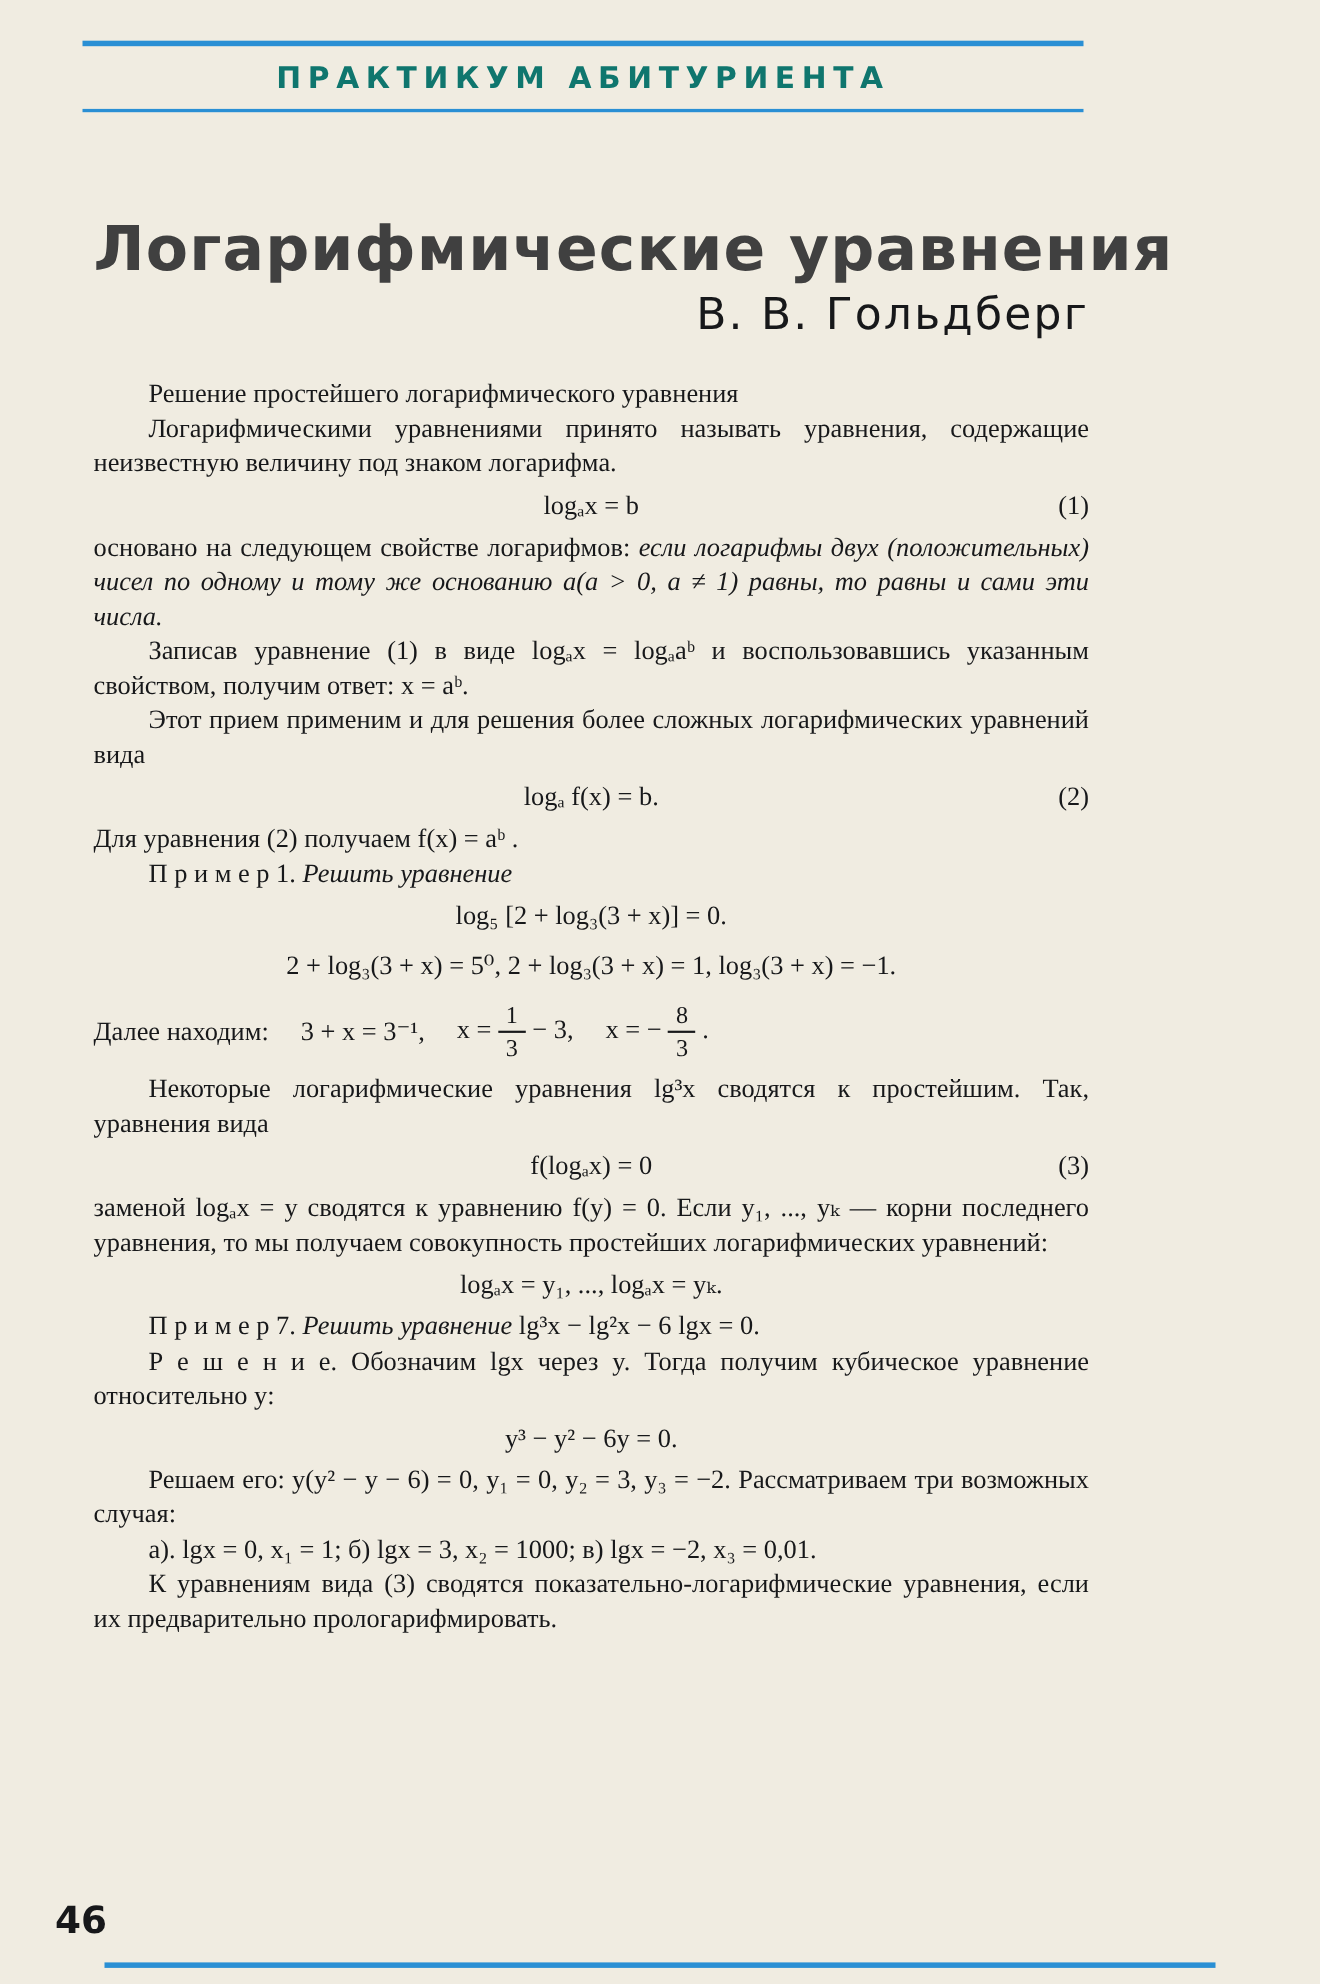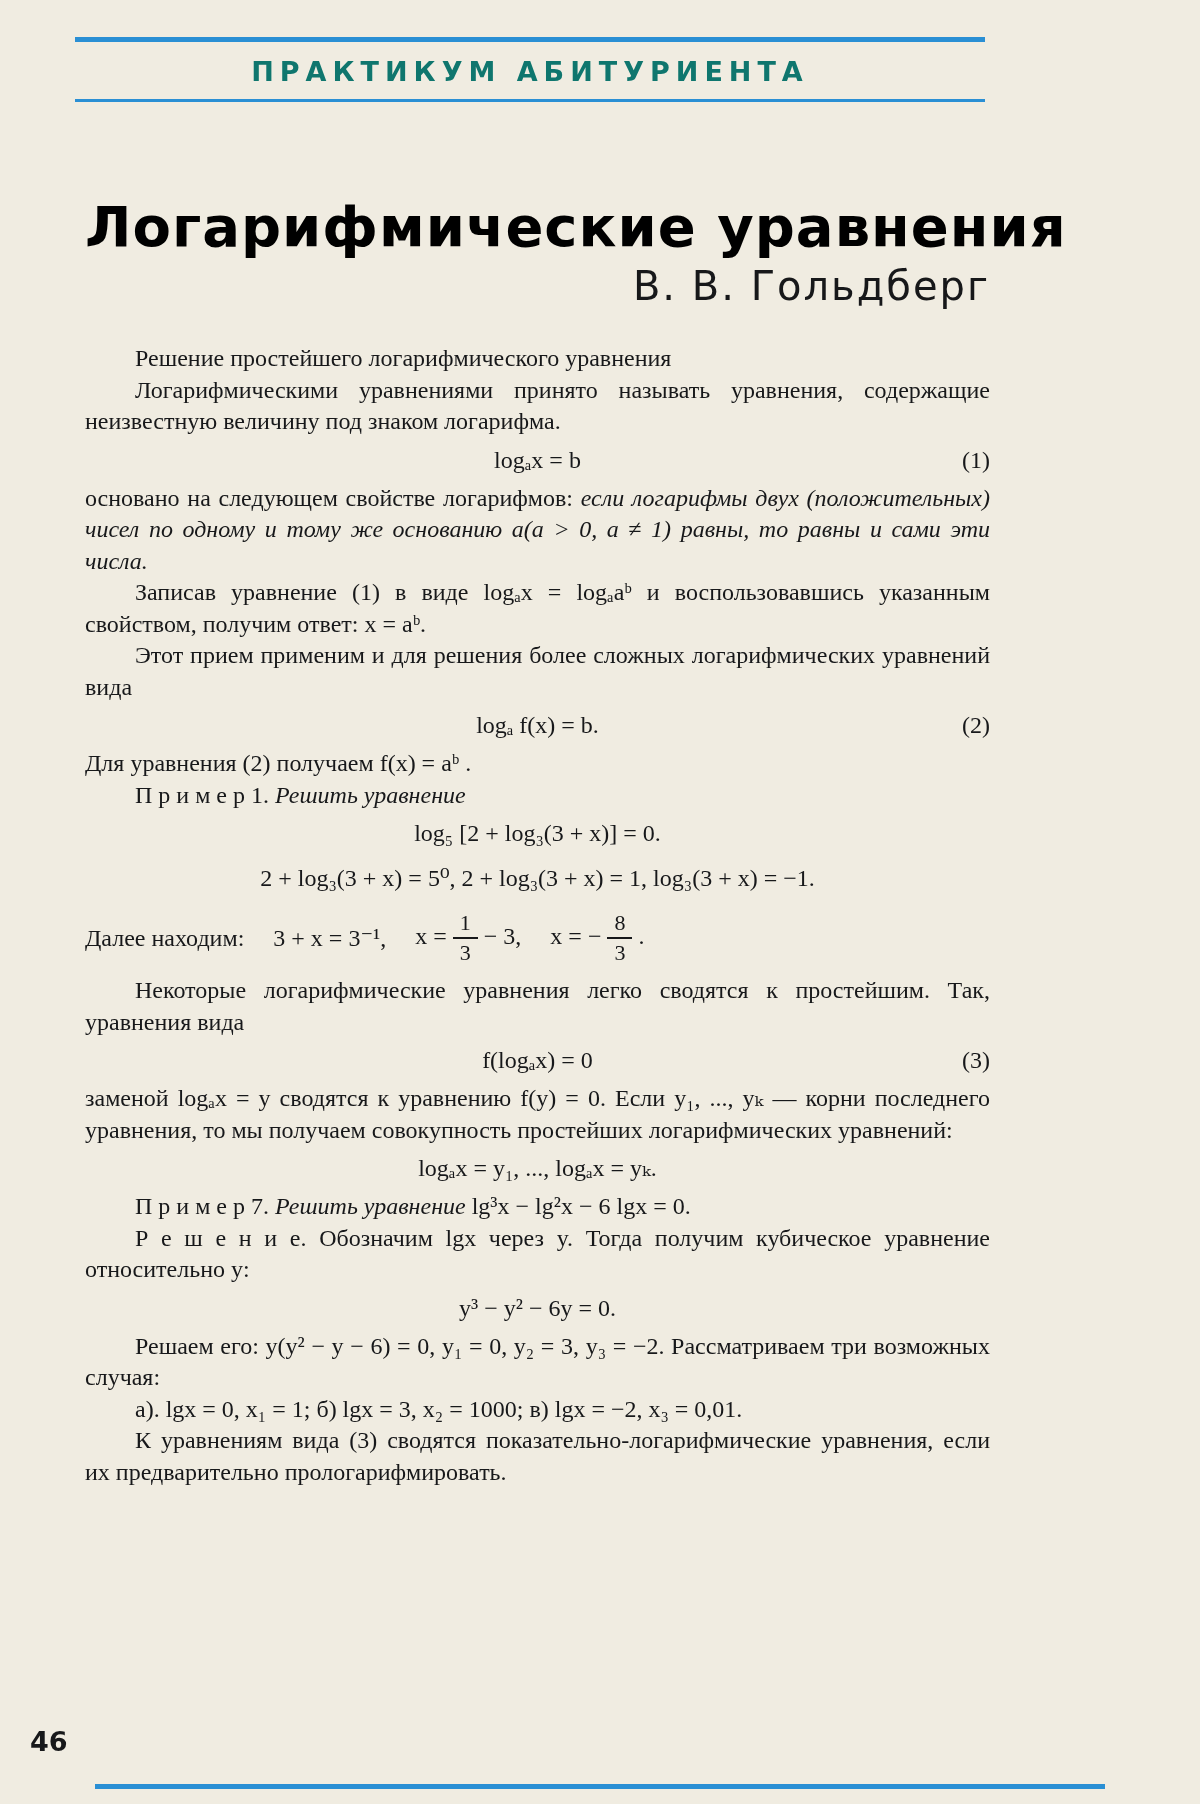--- a/index.html
+++ b/index.html
@@ -28,21 +28,21 @@
   }
   
   .content { position:absolute; top:168px; left:85px; width:905px; }
   h1.title {
     margin:26px 0 4px 0;
     text-align:center;
     font-family:"DejaVu Sans","Liberation Sans",sans-serif;
     font-weight:bold;
     font-size:56px;
     letter-spacing:1px;
-    color:#000000;
+    color:#404040;
     white-space:nowrap;
   }
   .author {
     text-align:right;
     font-family:"DejaVu Sans","Liberation Sans",sans-serif;
     font-weight:normal;
     font-size:40px;
     letter-spacing:2px;
     margin:2px 0 34px 0;
   }
@@ -77,24 +77,24 @@
     vertical-align:middle;
     text-align:center;
     font-size:22px;
     line-height:1.1;
   }
   .frac .fnum { display:block; padding:0 7px 2px 7px; border-bottom:2px solid #17181a; }
   .frac .fden { display:block; padding:2px 7px 0 7px; }
   
   .pagenum {
     position:absolute;
-    left:30px; top:1726px;
+    left:50px; top:1726px;
     font-family:"DejaVu Sans","Liberation Sans",sans-serif;
     font-weight:bold;
-    font-size:27px;
+    font-size:34px;
   }
   .bottom-rule {
     position:absolute;
     left:95px; top:1784px;
     width:1010px; height:5px;
     background:#2a8fd4;
   }
 </style>
 </head>
 <body>
@@ -151,21 +151,21 @@
         <span class="frac"><span class="fnum">1</span><span class="fden">3</span></span>
         <span>− 3,</span>
       </span>
       <span>
         <span>x = −</span>
         <span class="frac"><span class="fnum">8</span><span class="fden">3</span></span>
         <span>.</span>
       </span>
     </div>
 
-    <p>Некоторые логарифмические уравнения легко сводятся к простейшим. Так, уравнения вида</p>
+    <p>Некоторые логарифмические уравнения lg³x сводятся к простейшим. Так, уравнения вида</p>
 
     <div class="eq">
       <span>f(logₐx) = 0</span>
       <span class="eq-num">(3)</span>
     </div>
 
     <p class="noindent">заменой logₐx = y сводятся к уравнению f(y) = 0. Если y₁, ..., yₖ — корни последнего уравнения, то мы получаем совокупность простейших логарифмических уравнений:</p>
 
     <div class="eq">
       <span>logₐx = y₁, ...,  logₐx = yₖ.</span>

